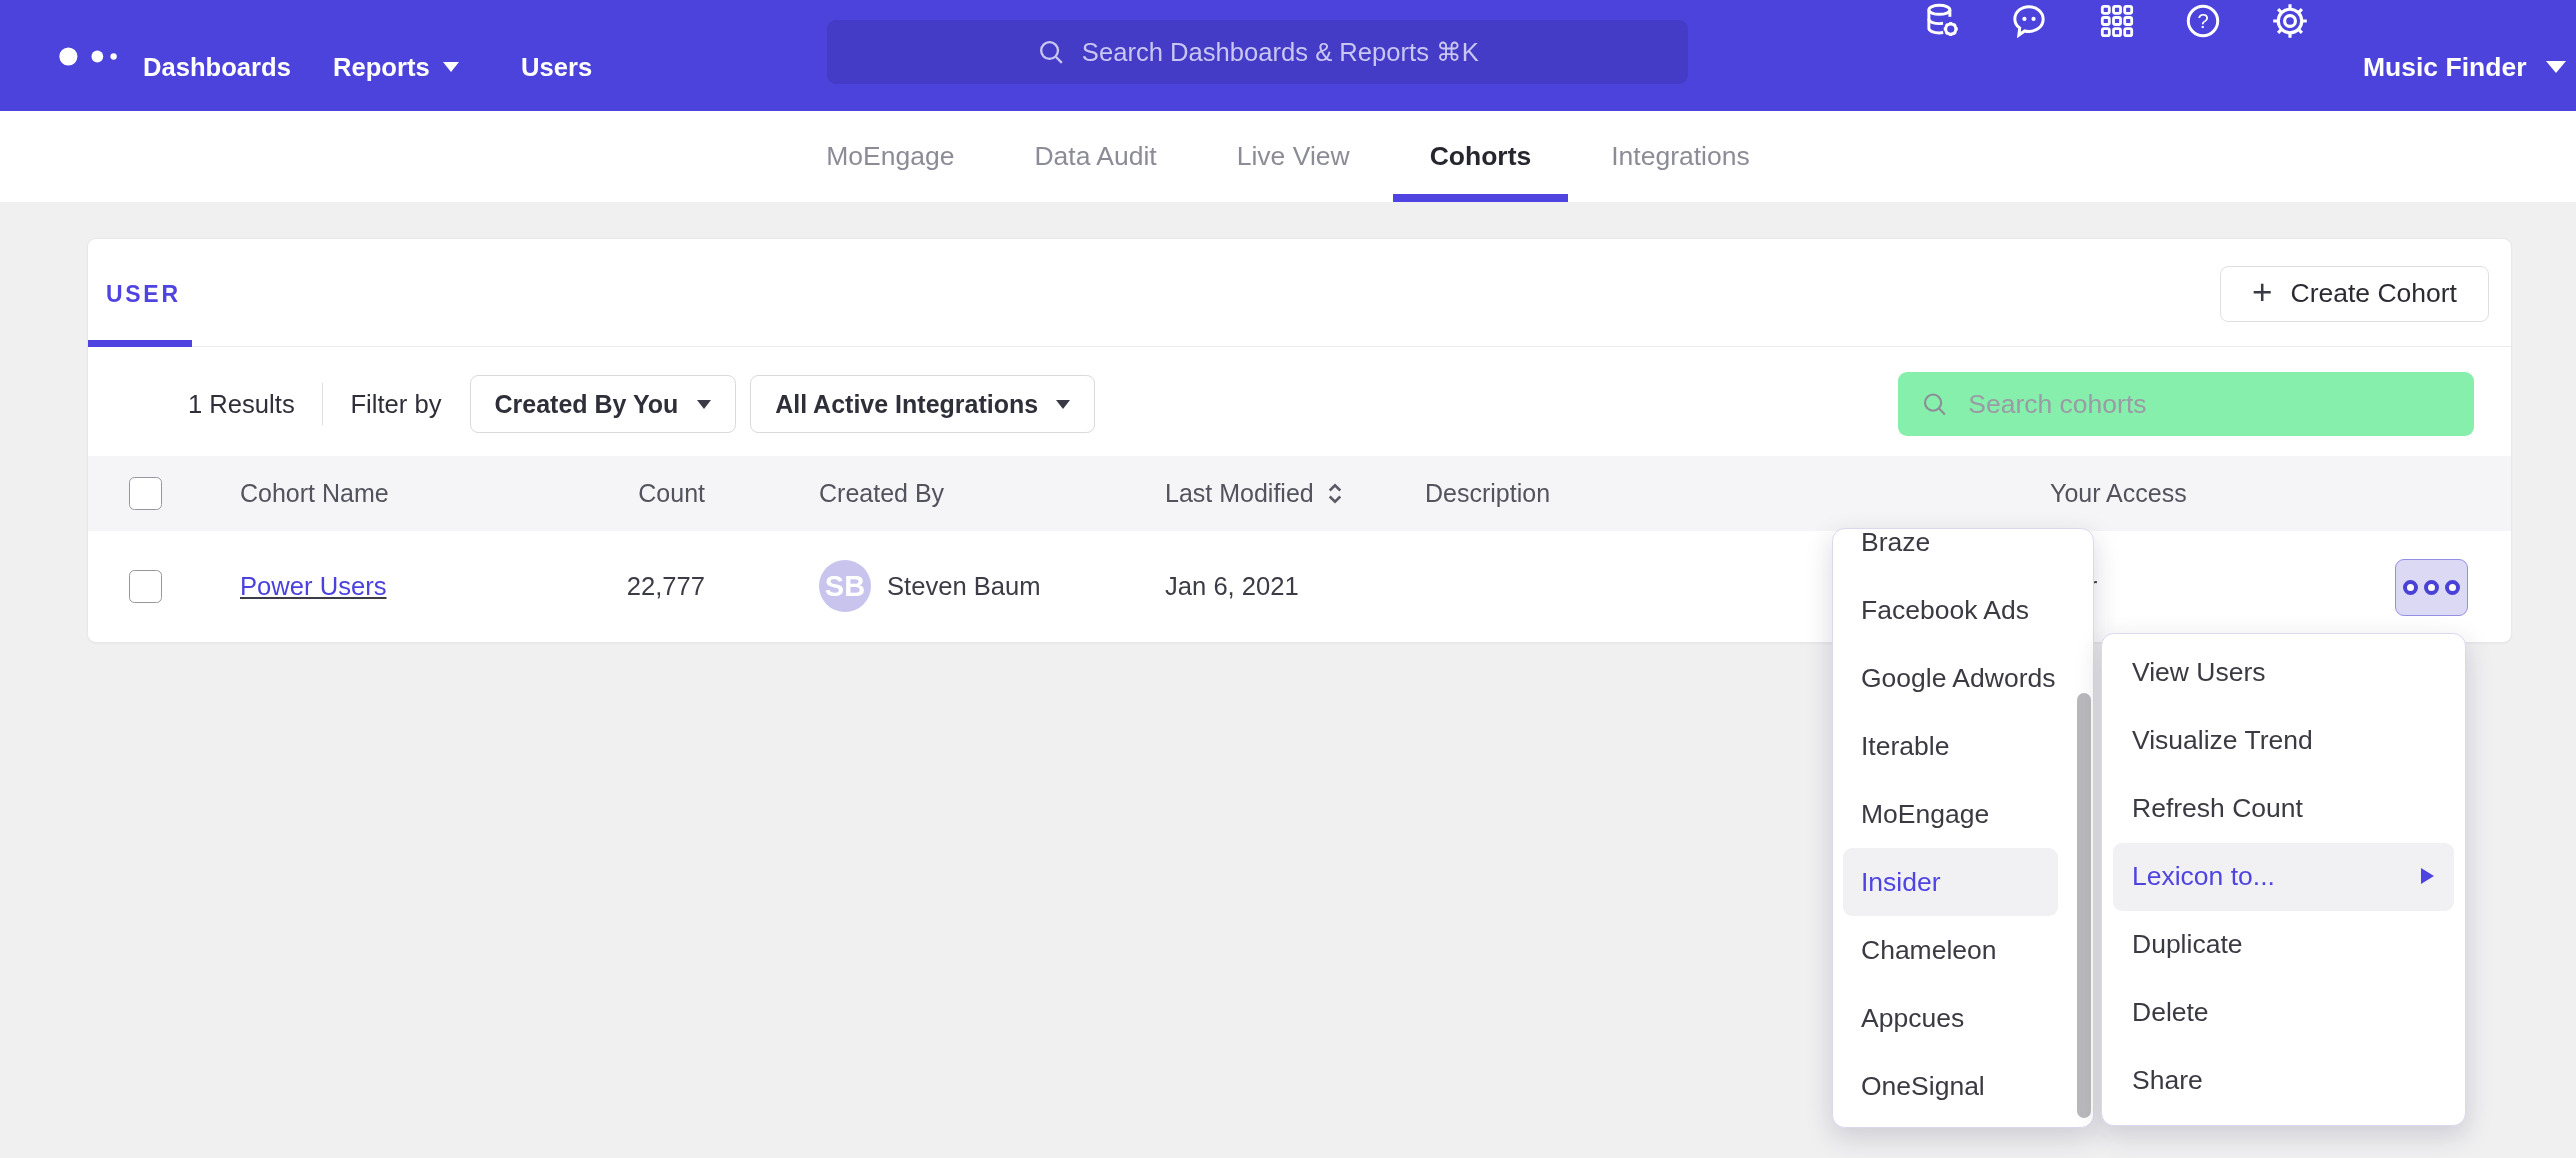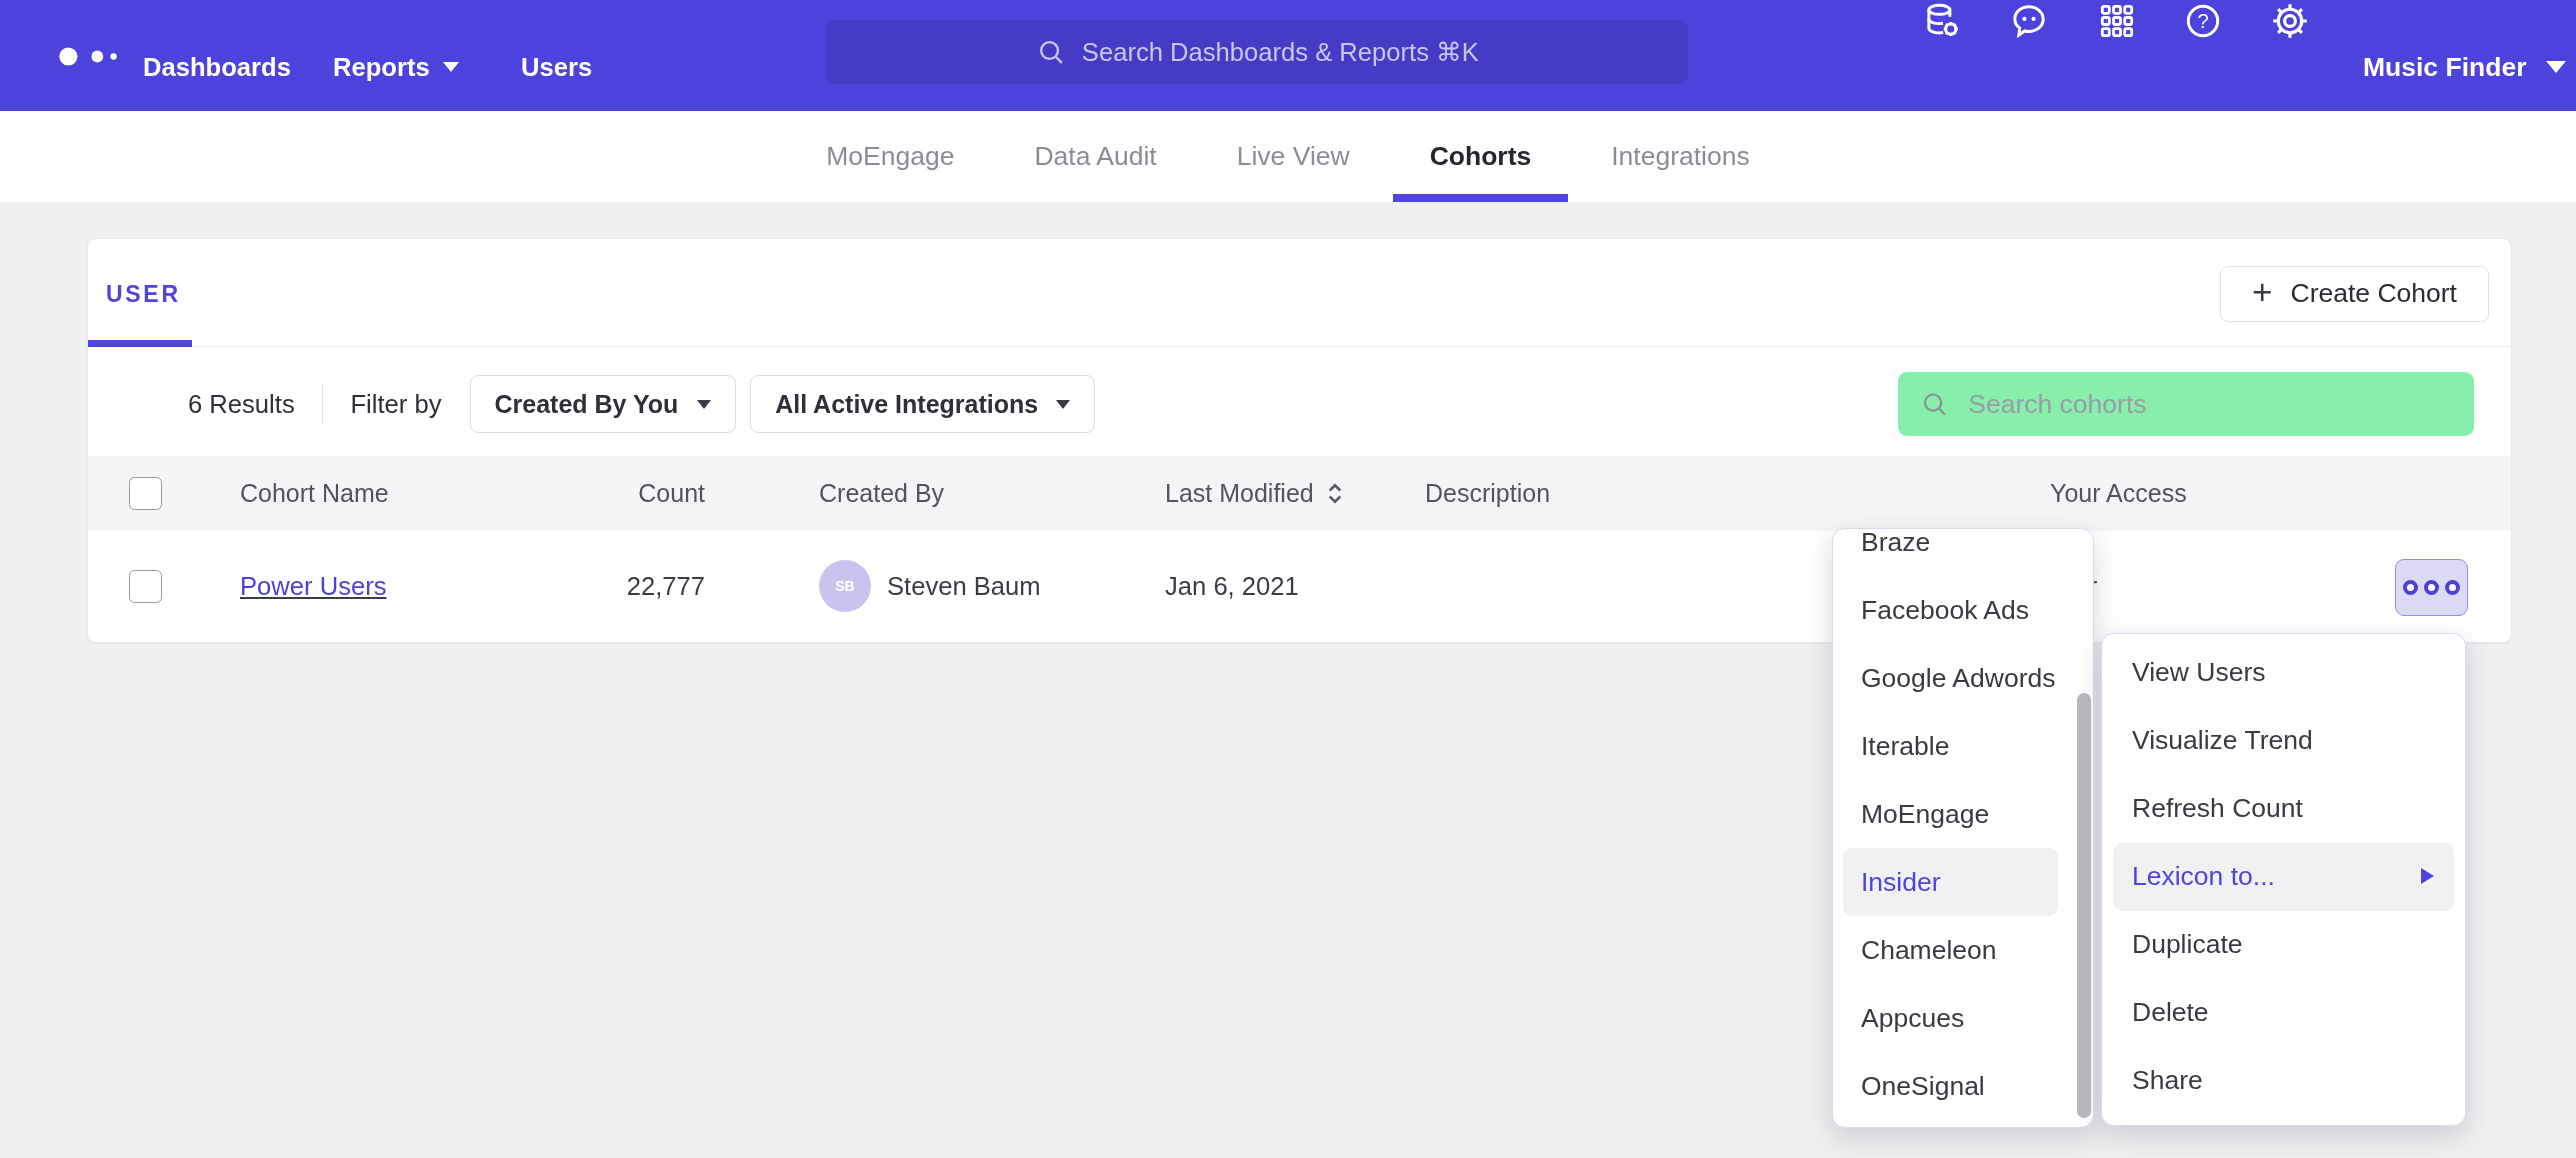--- a/index.html
+++ b/index.html
@@ -41,21 +41,21 @@
   .cohort-search input{border:none;outline:none;background:transparent;font-size:26.5px;color:#3c3c46;width:100%;font-family:"Liberation Sans",sans-serif;}
   .cohort-search input::placeholder{color:#9b9ba5;}
 
   
   .thead{position:absolute;left:0;top:217px;width:100%;height:75px;background:#f5f5f7;}
   .th{position:absolute;top:0;height:75px;display:flex;align-items:center;font-size:25px;color:#53535e;font-weight:500;}
   .trow{position:absolute;left:0;top:292px;width:100%;height:110px;background:#ffffff;border-radius:0 0 9px 9px;}
   .td{position:absolute;top:0;height:110px;display:flex;align-items:center;font-size:25.6px;color:#3c3c46;}
   .checkbox{width:31px;height:31px;border:1.8px solid #97979f;border-radius:5.5px;background:#fff;cursor:pointer;}
   .link{color:#4b42dd;cursor:pointer;}
-  .avatar{width:52px;height:52px;border-radius:50%;background:#c8c4ed;color:#ffffff;font-size:14px;font-weight:600;display:flex;align-items:center;justify-content:center;}
+  .avatar{width:52px;height:52px;border-radius:50%;background:#c8c4ed;color:#ffffff;font-size:29px;font-weight:600;display:flex;align-items:center;justify-content:center;}
   .sort-icon{margin-left:9px;display:flex;}
   .num{justify-content:flex-end;text-align:right;}
 
   .actions-btn{position:absolute;left:2307px;top:28px;width:71px;height:55px;background:#dcd9f4;border:1.8px solid #958ee6;border-radius:9px;display:flex;align-items:center;justify-content:center;gap:5.5px;cursor:pointer;z-index:10;}
   .ring{width:7.3px;height:7.3px;border:4.6px solid #4a41d6;border-radius:50%;background:#fff;}
 
   
   .menu{position:absolute;background:#ffffff;border:0.9px solid #dbd8ee;border-radius:12.8px;box-shadow:0 9px 27px rgba(40,40,80,0.18);z-index:50;}
   .submenu{left:1832px;top:528px;width:260px;height:598px;overflow:hidden;}
   .submenu-list{margin-top:-21px;}
@@ -170,21 +170,21 @@
     <div class="card-tabs">
       <span class="user-tab">USER</span>
       <div class="user-underline"></div>
       <button class="create-btn">
         <span class="plus">+</span>
         <span>Create Cohort</span>
       </button>
     </div>
 
     <div class="filter-row">
-      <span class="results">6 Results</span>
+      <span class="results">1 Results</span>
       <span class="vdivider"></span>
       <span class="filter-by">Filter by</span>
       <button class="filter-btn">
         <span>Created By You</span>
         <span class="caret"></span>
       </button>
       <button class="filter-btn">
         <span>All Active Integrations</span>
         <span class="caret"></span>
       </button>

